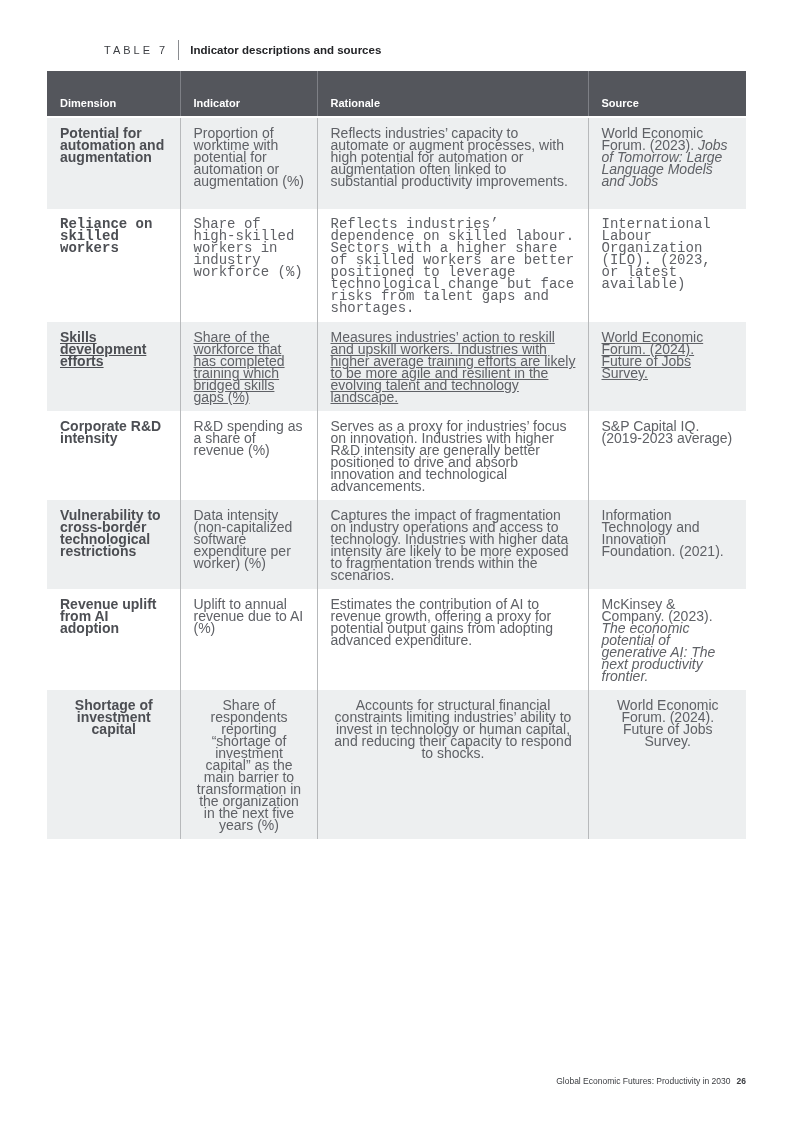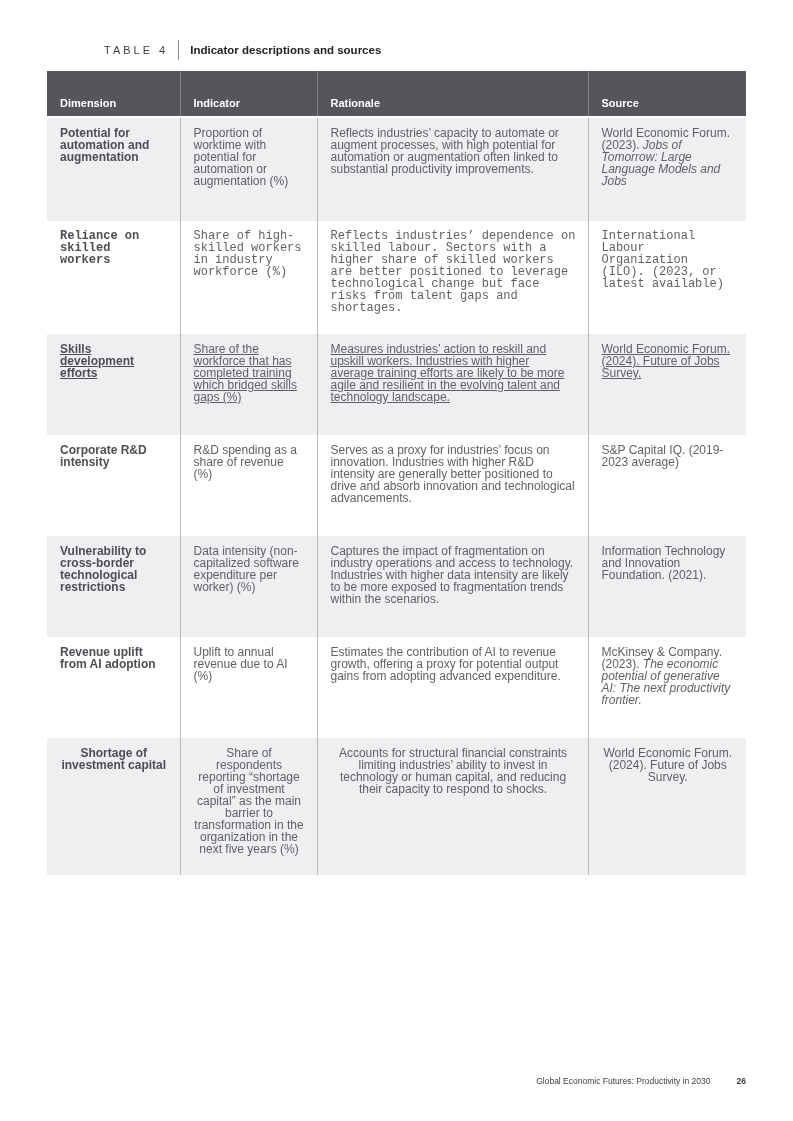--- a/index.html
+++ b/index.html
@@ -45,22 +45,22 @@
     color:#ffffff;font-size:11px;font-weight:bold;text-align:left;
     height:27px;padding:18px 12px 0 13px;
     border-left:1px solid #7e8086;
     border-bottom:2px solid #ffffff;
     vertical-align:middle;
   }
   thead th:first-child{border-left:none;}
 
   tbody td{
     vertical-align:top;
-    font-size:12px;line-height:12px;
-    padding:9px 12px 20px 13px;
+    font-size:14px;line-height:12px;
+    padding:9px 12px 8px 13px;
     border-left:1px solid #b7b9bb;
     color:#5f6166;
   }
   tbody td:first-child{border-left:none;font-weight:bold;color:#4c4e53;}
   tbody tr:nth-child(odd) td{background:var(--row-alt-bg,#edeff0);}
   tbody tr:nth-child(even) td{background:#ffffff;}
 
   tbody tr:nth-child(1) td{height:74px;}
   tbody tr:nth-child(2) td{height:72px;font-family:Liberation Mono, monospace;}
   tbody tr:nth-child(3) td{height:72px;text-decoration:underline;}
@@ -70,29 +70,29 @@
   tbody tr:nth-child(7) td{height:104px;text-align:center;}
 
   tbody td .it{font-style:italic;}
 
   
   .footer{
     position:absolute;right:47px;top:1076px;
     font-size:8.5px;color:#3a3c40;white-space:nowrap;
   }
   .footer .fb{font-weight:normal;}
-  .footer .page-number{font-weight:bold;margin-left:26px;}
+  .footer .page-number{font-weight:bold;margin-left:6px;}
 </style>
 </head>
 <body style="--header-bg: #54565c; --row-alt-bg: #edeff0;">
 
 <div class="page">
 
   <div class="table-caption">
-    <span class="table-label">TABLE 4</span>
+    <span class="table-label">TABLE 7</span>
     <span class="caption-divider"></span>
     <span class="table-title">Indicator descriptions and sources</span>
   </div>
 
   <table class="ind-table">
     <colgroup>
       <col class="col-dimension">
         <col class="col-indicator">
         <col class="col-rationale">
         <col class="col-source">

